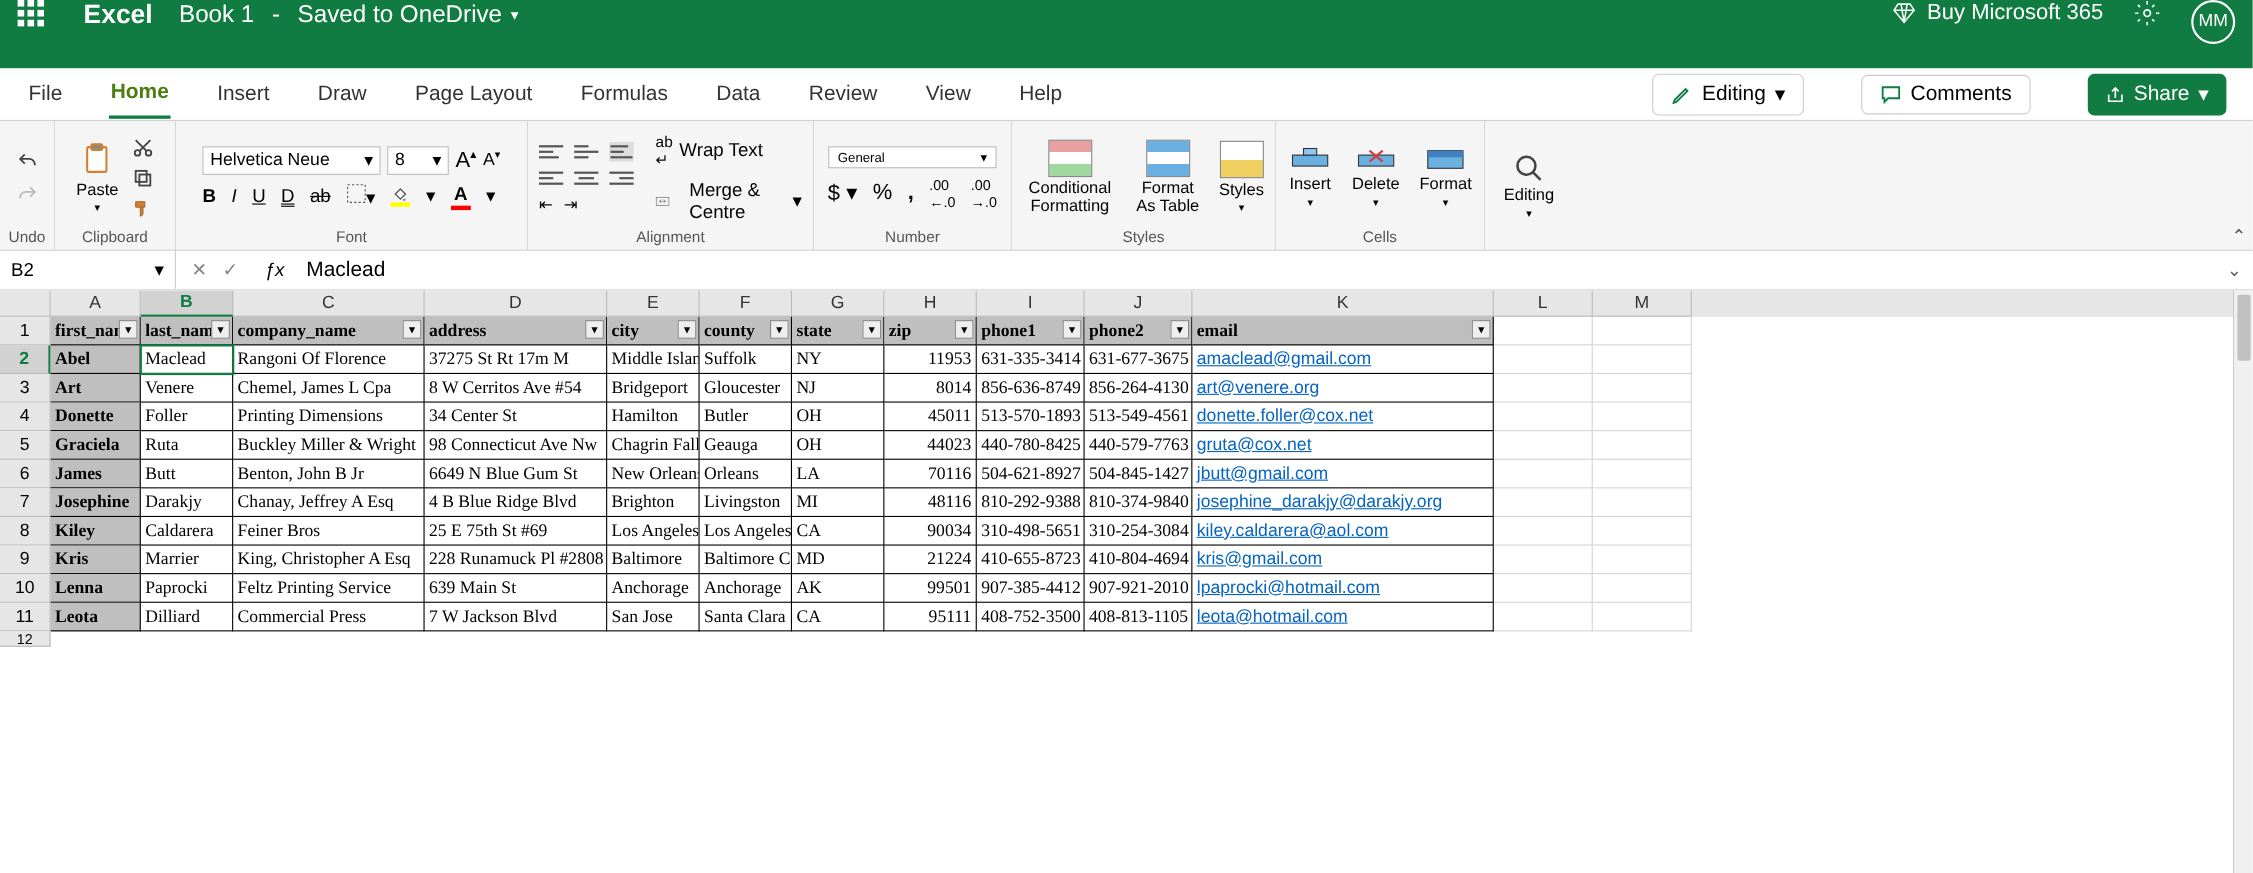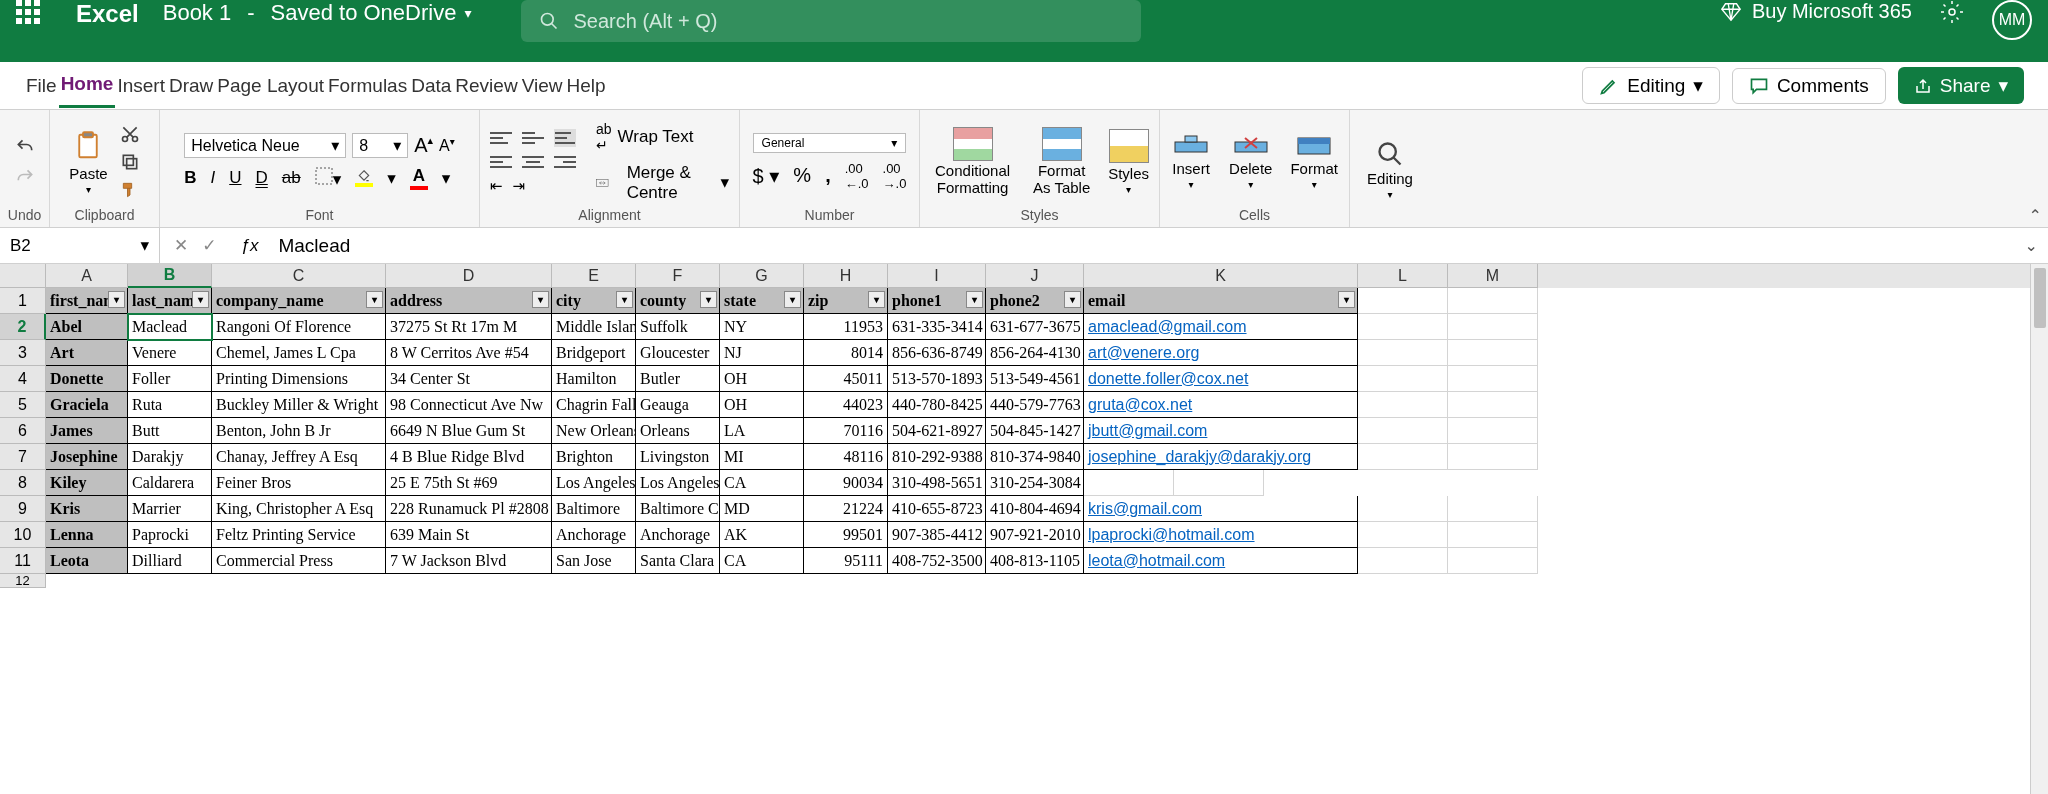--- a/index.html
+++ b/index.html
@@ -15,23 +15,23 @@
 .doc-name .chev { font-size: 14px; }
 .search-box { flex: 0 0 620px; margin-left: 50px; background: rgba(255,255,255,0.15); border-radius: 6px; height: 42px; display: flex; align-items: center; padding: 0 18px; gap: 14px; }
 .search-box input { background: transparent; border: none; color: #e8f5ee; font-size: 20px; outline: none; flex: 1; }
 .search-box input::placeholder { color: #d0e8dc; }
 .header-spacer { flex: 1; }
 .buy-link { font-size: 20px; display: flex; align-items: center; gap: 10px; margin-right: 28px; cursor: pointer; }
 .settings-ico { margin-right: 28px; cursor: pointer; }
 .avatar { width: 40px; height: 40px; border: 2px solid #fff; border-radius: 50%; display: flex; align-items: center; justify-content: center; font-size: 16px; }
 
 
-.tabs-row { height: 48px; display: flex; align-items: center; padding: 16px 24px; border-bottom: 1px solid #d0d0d0; }
+.tabs-row { height: 48px; display: flex; align-items: center; padding: 16px 24px; border-bottom: 1px solid #d0d0d0; gap: 40px; }
 .tab { font-size: 19px; color: #333; cursor: pointer; padding: 10px 2px; }
-.tab.active { font-weight: 600; border-bottom: 3px solid #107c41; color: #701a75; }
+.tab.active { font-weight: 600; border-bottom: 3px solid #107c41; color: #4d7c0f; }
 .tabs-spacer { flex: 1; }
 .editing-btn { border: 1px solid #ccc; border-radius: 6px; padding: 6px 16px; display: flex; align-items: center; gap: 8px; font-size: 19px; cursor: pointer; }
 .editing-btn svg { width: 20px; height: 20px; }
 .comments-btn { border: 1px solid #ccc; border-radius: 6px; padding: 6px 16px; display: flex; align-items: center; gap: 8px; font-size: 19px; cursor: pointer; }
 .share-btn { background: #107c41; color: #fff; border-radius: 6px; padding: 7px 16px; display: flex; align-items: center; gap: 8px; font-size: 19px; cursor: pointer; }
 
 
 .ribbon { height: 118px; background: #f5f5f5; border-bottom: 1px solid #d0d0d0; display: flex; position: relative; }
 .ribbon-group { border-right: 1px solid #d8d8d8; padding: 6px 10px 2px; display: flex; flex-direction: column; justify-content: space-between; align-items: center; }
 .ribbon-group .content { display: flex; align-items: center; gap: 6px; flex: 1; }
@@ -125,27 +125,20 @@
       <span></span>
       <span></span>
   </div>
   <div class="app-name">Excel</div>
   <div class="doc-name">
     <span>Book 1</span>
     <span class="sep">-</span>
     <span>Saved to OneDrive</span>
     <span class="chev">▾</span>
   </div>
-  <div class="search-box">
-    <svg width="20" height="20" viewBox="0 0 24 24" fill="none" stroke="#d0e8dc" stroke-width="2">
-        <circle cx="10" cy="10" r="7"></circle>
-        <line x1="21" y1="21" x2="15" y2="15"></line>
-      </svg>
-    <input placeholder="Search (Alt + Q)" style="">
-  </div>
   <div class="header-spacer"></div>
   <div class="buy-link">
     <svg width="22" height="22" viewBox="0 0 24 24" fill="none" stroke="#fff" stroke-width="1.5">
         <path d="M6 3h12l4 6-10 12L2 9z"></path>
         <path d="M2 9h20M9 3l3 18M15 3l-3 18"></path>
       </svg>
     <span>Buy Microsoft 365</span>
   </div>
   <div class="settings-ico">
     <svg width="24" height="24" viewBox="0 0 24 24" fill="none" stroke="#fff" stroke-width="1.5">
@@ -558,20 +551,21 @@
         <div class="cell c-A rowhead">Kiley</div>
         <div class="cell c-B ">Caldarera</div>
         <div class="cell c-C ">Feiner Bros</div>
         <div class="cell c-D ">25 E 75th St #69</div>
         <div class="cell c-E ">Los Angeles</div>
         <div class="cell c-F ">Los Angeles</div>
         <div class="cell c-G ">CA</div>
         <div class="cell c-H num">90034</div>
         <div class="cell c-I ">310-498-5651</div>
         <div class="cell c-J ">310-254-3084</div>
+        <div class="cell c-K link">kiley.caldarera@aol.com</div>
         <div class="cell empty c-L"></div>
         <div class="cell empty c-M"></div>
       </div>
       <div class="row">
         <div class="row-h">9</div>
         <div class="cell c-A rowhead">Kris</div>
         <div class="cell c-B ">Marrier</div>
         <div class="cell c-C ">King, Christopher A Esq</div>
         <div class="cell c-D ">228 Runamuck Pl #2808</div>
         <div class="cell c-E ">Baltimore</div>

